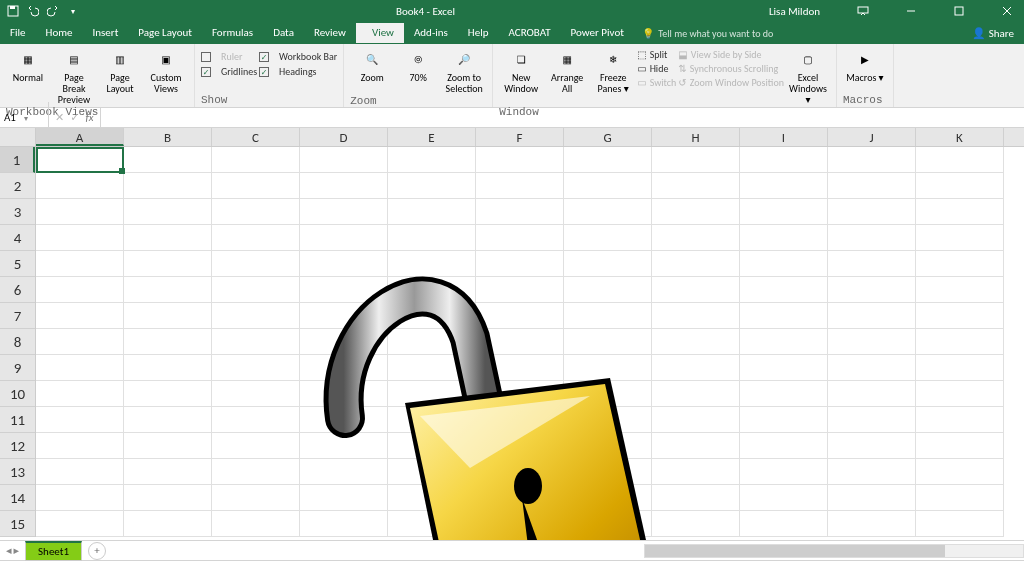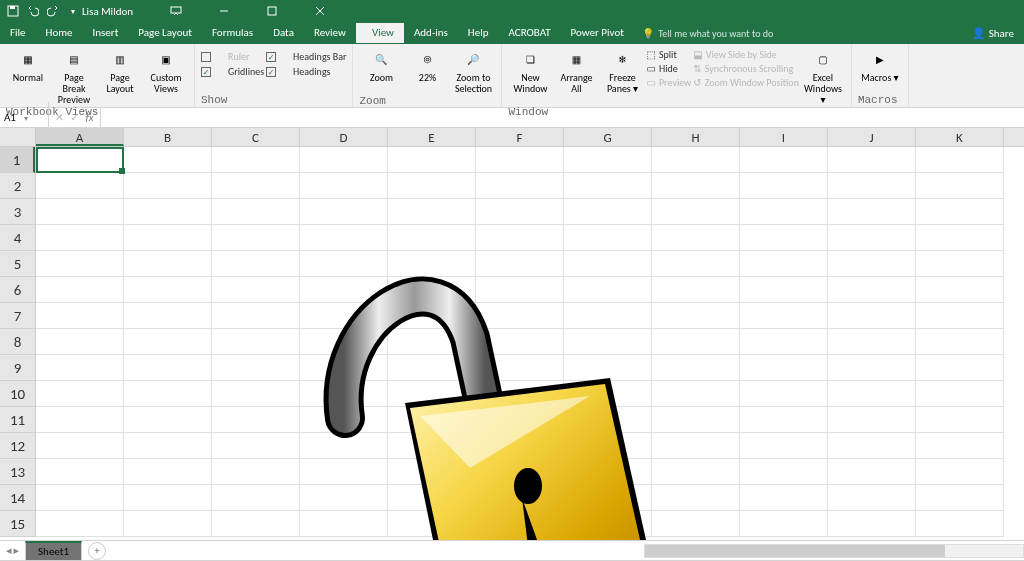--- a/index.html
+++ b/index.html
@@ -22,21 +22,21 @@
 
 
 .ribbon { background: #f1f1f1; border-bottom: 1px solid #d4d4d4; height: 64px; display: flex; font-size: 10px; }
 .group { border-right: 1px solid #e0e0e0; padding: 2px 6px 0; display: flex; flex-direction: column; }
 .group-body { flex: 1; display: flex; gap: 2px; align-items: flex-start; }
 .group-label { color: #666; font-size: 11px; padding: 1px 0; font-family: Liberation Mono, monospace; }
 .rbtn-lg { width: 44px; text-align: center; line-height: 1.1; padding-top: 2px;}
 .rbtn-lg .ic { height: 22px; display: flex; align-items: center; justify-content: center; }
 .rbtn-lg .lbl { margin-top: 2px; }
 .chkcol { display: flex; flex-direction: column; gap: 2px; padding-top: 4px; font-size: 10px; color:#333;}
-.chkrow { display: flex; align-items: center; gap: 17px; white-space: nowrap;}
+.chkrow { display: flex; align-items: center; gap: 10px; white-space: nowrap;}
 .chkbox { width: 10px; height: 10px; border: 1px solid #666; display: inline-flex; align-items: center; justify-content: center; font-size: 8px; color:#217346;}
 .splitcol { display:flex; flex-direction:column; gap:1px; font-size:10px; color:#333; padding-top:2px;}
 .splitcol .row { display:flex; align-items:center; gap:3px; white-space:nowrap;}
 
 
 .fxbar { height: 20px; border-bottom: 1px solid #d4d4d4; display: flex; align-items: center; font-size: 11px; background:#fff;}
 .namebox { width: 49px; border-right: 1px solid #d4d4d4; padding: 16px 4px; height:100%; display:flex; align-items:center;}
 .namebox span { flex:1;}
 .fx-icons { display: flex; align-items: center; gap: 6px; padding: 0 6px; color:#777; border-right:1px solid #d4d4d4; height:100%;}
 .fx-input { flex: 1; padding: 0 6px; }
@@ -55,21 +55,21 @@
 .cell { width:88px; border-right:1px solid #e0e0e0; border-bottom:1px solid #e0e0e0;}
 .activecell { position:absolute; top:19px; left:36px; width:88px; height:26px; border:2px solid #217346; pointer-events:none;}
 .fillhandle { position:absolute; width:6px; height:6px; background:#217346; bottom:-3px; right:-3px;}
 
 
 .padlock { position:absolute; left:310px; top:140px; pointer-events:none; }
 
 
 .sheettabs { height:20px; border-top:1px solid #d4d4d4; display:flex; align-items:center; font-size:11px; background:#fff;}
 .nav { display:flex; gap:2px; padding:0 6px; color:#888;}
-.sheet-tab { padding:2px 12px; border:1px solid #ccc; border-top:2px solid #217346; background:#737373; margin-bottom:-1px; }
+.sheet-tab { padding:2px 12px; border:1px solid #ccc; border-top:2px solid #217346; background:#84cc16; margin-bottom:-1px; }
 .addsheet { width:18px; height:18px; border:1px solid #ccc; border-radius:50%; display:flex; align-items:center; justify-content:center; margin-left:6px; color:#666;}
 .hscroll { margin-left:auto; width:380px; height:14px; background:#f0f0f0; border:1px solid #ddd; position:relative;}
 .hscroll-thumb{ position:absolute; left:0; width:300px; top:0; bottom:0; background:#cdcdcd;}
 
 
 .status { height:20px; background:#f3f3f3; border-top:1px solid #d4d4d4; display:flex; align-items:center; font-size:10px; color:#444; padding:0 6px;}
 .disabled { color:#b8b8b8;}
 </style>
 </head>
 <body>
@@ -89,20 +89,21 @@
         </svg>
       </div>
     <div class="qat-btn">
         <svg width="12" height="12" viewBox="0 0 12 12">
           <path d="M4 3a4 4 0 1 0 4 4" fill="none" stroke="#fff"></path>
           <path d="M8 1l2 2-2 2" fill="none" stroke="#fff"></path>
         </svg>
       </div>
     <div class="qat-btn" style="font-size:8px;">▾</div>
   </div>
+  <div class="titlebar-center">Book4 - Excel</div>
   <div class="titlebar-right">
     <span style="padding-right:10px;">Lisa Mildon</span>
     <div class="winbtn">
         <svg width="12" height="10">
           <rect x="1" y="1" width="10" height="6" fill="none" stroke="#fff"></rect>
           <path d="M4 9l2 -2 2 2" fill="none" stroke="#fff"></path>
         </svg>
       </div>
     <div class="winbtn">
         <svg width="10" height="10">
@@ -176,39 +177,39 @@
             <span class="disabled">Ruler</span>
           </div>
         <div class="chkrow">
             <span class="chkbox">✓</span>
             <span>Gridlines</span>
           </div>
       </div>
       <div class="chkcol">
         <div class="chkrow">
             <span class="chkbox">✓</span>
-            <span>Headings Bar</span>
+            <span>Workbook Bar</span>
           </div>
         <div class="chkrow">
             <span class="chkbox">✓</span>
             <span>Headings</span>
           </div>
       </div>
     </div>
     <div class="group-label">Show</div>
   </div>
   <div class="group">
     <div class="group-body">
       <div class="rbtn-lg">
           <div class="ic">🔍</div>
           <div class="lbl">Zoom</div>
         </div>
       <div class="rbtn-lg">
           <div class="ic">⦾</div>
-          <div class="lbl">22%</div>
+          <div class="lbl">70%</div>
         </div>
       <div class="rbtn-lg">
           <div class="ic">🔎</div>
           <div class="lbl">Zoom to Selection</div>
         </div>
     </div>
     <div class="group-label">Zoom</div>
   </div>
   <div class="group">
     <div class="group-body">
@@ -228,21 +229,21 @@
         <div class="row">
             <span>⬚</span>
             <span>Split</span>
           </div>
         <div class="row">
             <span>▭</span>
             <span>Hide</span>
           </div>
         <div class="row disabled">
             <span>▭</span>
-            <span>Preview</span>
+            <span>Switch</span>
           </div>
       </div>
       <div class="splitcol">
         <div class="row disabled">
             <span>⬓</span>
             <span>View Side by Side</span>
           </div>
         <div class="row disabled">
             <span>⇅</span>
             <span>Synchronous Scrolling</span>

